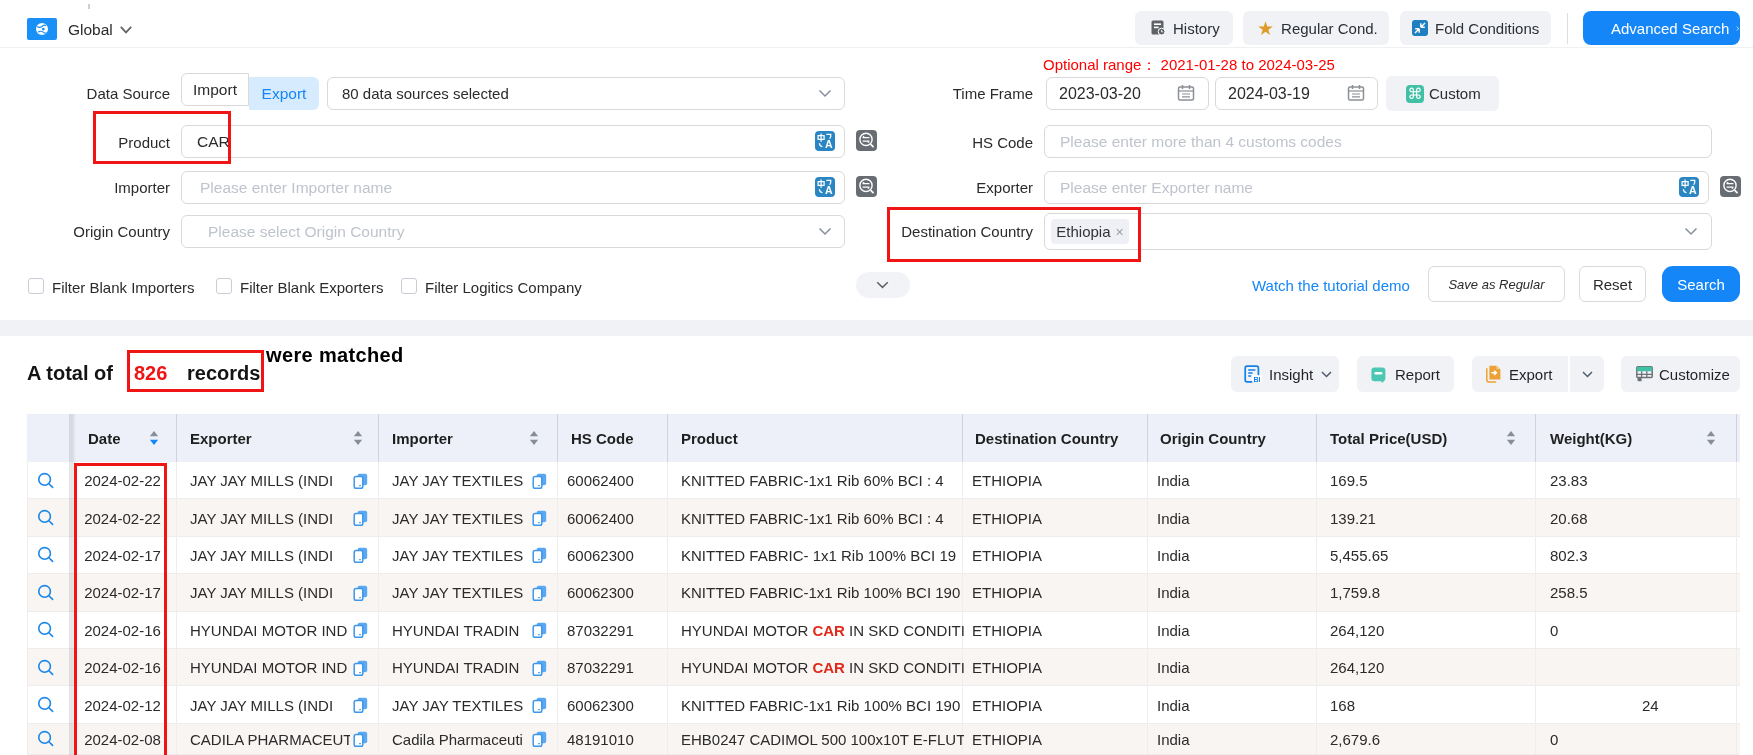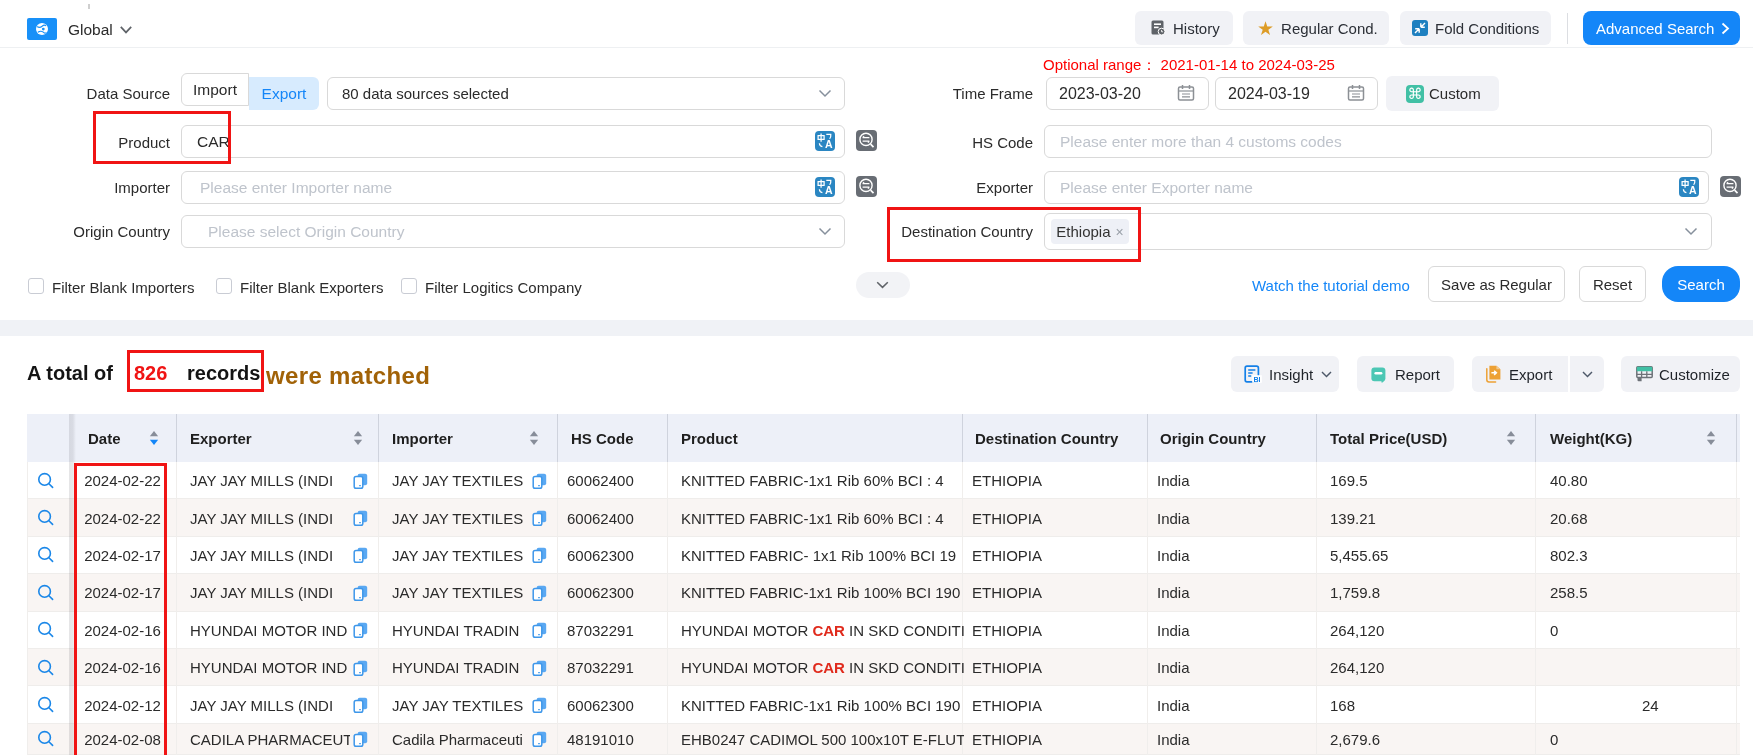--- a/index.html
+++ b/index.html
@@ -56,38 +56,38 @@
     </div>
     <div class="gbtn" style="left:1400px;width:151px;padding-left:12px;">
       <svg width="16" height="16" viewBox="0 0 16 16" style="margin-right:7px;">
         <rect x="0" y="0" width="16" height="16" rx="3" fill="#1e80c0"></rect>
         <path d="M8.8 7.2 h4 M8.8 7.2 v-4 M8.8 7.2 l4.2 -4.2" stroke="#fff" stroke-width="1.4" fill="none"></path>
         <path d="M7.2 8.8 h-4 M7.2 8.8 v4 M7.2 8.8 l-4.2 4.2" stroke="#fff" stroke-width="1.4" fill="none"></path>
       </svg>
       Fold Conditions
     </div>
     <div class="abs" style="left:1567px;top:9px;width:1px;height:31px;background:#dcdee2;"></div>
-    <div class="gbtn bluebtn" style="left:1583px;width:157px;border-radius:8px;padding-left:13px;font-size:15px;">
+    <div class="gbtn bluebtn" style="left:1583px;width:157px;border-radius:8px;padding-left:28px;font-size:15px;">
       Advanced Search
       <svg width="9" height="13" viewBox="0 0 9 13" style="margin-left:7px;">
           <path d="M1.5 1.5 L7 6.5 L1.5 11.5" fill="none" stroke="#fff" stroke-width="1.8"></path>
         </svg>
     </div>
   </div>
   <div id="formarea">
 
     <div class="flabel" style="left:40px;top:85px;width:130px;">Data Source</div>
     <div class="abs flex" style="left:181px;top:73px;width:68px;height:33px;border:1px solid #d9d9d9;border-radius:6px 0 0 6px;justify-content:center;font-size:15.5px;">Import</div>
     <div class="abs flex" style="left:249px;top:77px;width:70px;height:33px;background:#d7ebfe;border-radius:0 6px 6px 0;justify-content:center;font-size:15.5px;color:#1486f8;">Export</div>
     <div class="finput" style="left:327px;top:77px;width:518px;height:33px;padding-left:14px;font-size:15px;">80 data sources selected</div>
     <svg class="abs" style="left:818px;top:89px;" width="14" height="9" viewBox="0 0 14 9">
         <path d="M1.5 1.5 L7 7 L12.5 1.5" fill="none" stroke="#86909c" stroke-width="1.5"></path>
       </svg>
 
-    <div class="abs" style="left:1043px;top:56px;font-size:15px;color:#fe0100;">Optional range： 2021-01-14 to 2024-03-25</div>
+    <div class="abs" style="left:1043px;top:56px;font-size:15px;color:#fe0100;">Optional range： 2021-01-28 to 2024-03-25</div>
     <div class="flabel" style="left:903px;top:85px;width:130px;">Time Frame</div>
     <div class="finput" style="left:1046px;top:77px;width:163px;height:33px;padding-left:12px;font-size:16px;">2023-03-20</div>
     <svg class="abs" style="left:1177px;top:84px;" width="18" height="18" viewBox="0 0 18 18">
         <rect x="1.5" y="3" width="15" height="13" rx="1.5" fill="none" stroke="#8c9095" stroke-width="1.5"></rect>
         <path d="M5.5 1 v4 M12.5 1 v4" stroke="#8c9095" stroke-width="1.5"></path>
         <path d="M2 7 h14" stroke="#8c9095" stroke-width="1.2"></path>
         <path d="M5 10 h8 M5 12.8 h8" stroke="#8c9095" stroke-width="1.2"></path>
       </svg>
     <div class="finput" style="left:1215px;top:77px;width:163px;height:33px;padding-left:12px;font-size:16px;">2024-03-19</div>
     <svg class="abs" style="left:1347px;top:84px;" width="18" height="18" viewBox="0 0 18 18">
@@ -174,30 +174,30 @@
     <div class="abs" style="left:240px;top:279px;font-size:15px;">Filter Blank Exporters</div>
     <div class="abs" style="left:401px;top:278px;width:16px;height:16px;border:1px solid #c9ccd4;border-radius:3px;background:#fff;"></div>
     <div class="abs" style="left:425px;top:279px;font-size:15px;">Filter Logitics Company</div>
 
     <div class="abs" style="left:856px;top:272px;width:54px;height:26px;background:#f2f3f6;border-radius:13px;"></div>
     <svg class="abs" style="left:876px;top:281px;" width="13" height="8" viewBox="0 0 13 8">
         <path d="M1.2 1.2 L6.5 6.4 L11.8 1.2" fill="none" stroke="#5f6368" stroke-width="1.5"></path>
       </svg>
 
     <div class="abs" style="left:1252px;top:277px;font-size:15px;color:#1486f8;">Watch the tutorial demo</div>
-    <div class="abs flex" style="left:1428px;top:266px;width:137px;height:36px;border:1px solid #d9d9d9;border-radius:6px;justify-content:center;font-size:15px;">Save as Regular</div>
+    <div class="abs flex" style="left:1428px;top:266px;width:137px;height:36px;border:1px solid #d9d9d9;border-radius:6px;justify-content:center;font-size:13px;font-style:italic;">Save as Regular</div>
     <div class="abs flex" style="left:1579px;top:266px;width:67px;height:36px;border:1px solid #d9d9d9;border-radius:6px;justify-content:center;font-size:15px;">Reset</div>
-    <div class="abs flex" style="left:1662px;top:266px;width:78px;height:36px;background:#1486f8;border-radius:16px;justify-content:center;font-size:15px;color:#fff;">Search</div>
+    <div class="abs flex" style="left:1662px;top:266px;width:78px;height:36px;background:#1486f8;border-radius:11px;justify-content:center;font-size:15px;color:#fff;">Search</div>
   </div>
   <div id="grayband" class="abs" style="left:0;top:320px;width:1753px;height:16px;background:#f0f2f6;"></div>
   <div id="results">
     <div class="abs" style="left:27px;top:362px;font-size:20px;font-weight:bold;color:#141414;white-space:nowrap;">A total of</div>
       <div class="abs" style="left:134px;top:362px;font-size:20px;font-weight:bold;color:#f01414;">826</div>
       <div class="abs" style="left:187px;top:362px;font-size:20px;font-weight:bold;color:#141414;">records</div>
-      <div class="abs" style="left:266px;top:362px;font-size:24px;font-weight:bold;color:#a16207;white-space:nowrap;letter-spacing:0.35px;">were matched</div>
+      <div class="abs" style="left:266px;top:344px;font-size:20px;font-weight:bold;color:#000000;white-space:nowrap;letter-spacing:0.35px;">were matched</div>
     <div class="abs flex" style="left:1231px;top:356px;width:108px;height:36px;background:#f1f2f6;border-radius:6px;padding-left:13px;font-size:15px;color:#1f2329;">
       <svg width="18" height="18" viewBox="0 0 18 18" style="margin-right:7px;">
         <rect x="1.2" y="1.2" width="13.2" height="15.6" rx="1.8" fill="none" stroke="#1480e8" stroke-width="1.7"></rect>
         <path d="M4.2 5 h7.2 M4.2 8 h4.4 M4.2 11 h3" stroke="#1480e8" stroke-width="1.5"></path>
         <rect x="8.2" y="10.2" width="9.6" height="7.6" fill="#fff"></rect>
         <text x="13" y="17" font-size="7.2" font-weight="bold" fill="#1480e8" text-anchor="middle" font-family="Liberation Sans">BI</text>
       </svg>
       Insight
       <svg width="11" height="7" viewBox="0 0 11 7" style="margin-left:8px;">
           <path d="M1 1 L5.5 5.6 L10 1" fill="none" stroke="#4e5969" stroke-width="1.4"></path>
@@ -307,21 +307,21 @@
           <rect x="4.6" y="0.8" width="9.6" height="11.4" rx="2" fill="#5aa8f2"></rect>
           <rect x="1.2" y="3.6" width="8.6" height="11.6" rx="1.8" fill="#fff" stroke="#3e97ea" stroke-width="1.5"></rect>
           <path d="M6.2 12.6 h1.6" stroke="#3e97ea" stroke-width="1.4"></path>
         </svg>
       </div>
 <div class="rcell" style="left:567px;top:462.0px;width:95px;height:37.4px;">60062400</div>
 <div class="rcell" style="left:681px;top:462.0px;width:283px;height:37.4px;">KNITTED FABRIC-1x1 Rib 60% BCI : 4</div>
 <div class="rcell" style="left:972px;top:462.0px;width:170px;height:37.4px;">ETHIOPIA</div>
 <div class="rcell" style="left:1157px;top:462.0px;width:155px;height:37.4px;">India</div>
 <div class="rcell" style="left:1330px;top:462.0px;width:200px;height:37.4px;">169.5</div>
-<div class="rcell" style="left:1550px;top:462.0px;width:190px;height:37.4px;">40.80</div>
+<div class="rcell" style="left:1550px;top:462.0px;width:190px;height:37.4px;">23.83</div>
 <div class="abs" style="left:27px;top:499.4px;width:1713px;height:37.4px;background:#f9f5f3;border-bottom:1px solid #efedeb;"></div>
 <div class="abs" style="left:176px;top:499.4px;width:1px;height:37.4px;background:#f0eeec;"></div>
 <div class="abs" style="left:378px;top:499.4px;width:1px;height:37.4px;background:#f0eeec;"></div>
 <div class="abs" style="left:557px;top:499.4px;width:1px;height:37.4px;background:#f0eeec;"></div>
 <div class="abs" style="left:667px;top:499.4px;width:1px;height:37.4px;background:#f0eeec;"></div>
 <div class="abs" style="left:962px;top:499.4px;width:1px;height:37.4px;background:#f0eeec;"></div>
 <div class="abs" style="left:1147px;top:499.4px;width:1px;height:37.4px;background:#f0eeec;"></div>
 <div class="abs" style="left:1316px;top:499.4px;width:1px;height:37.4px;background:#f0eeec;"></div>
 <div class="abs" style="left:1535px;top:499.4px;width:1px;height:37.4px;background:#f0eeec;"></div>
 <div class="abs" style="left:1736px;top:499.4px;width:1px;height:37.4px;background:#f0eeec;"></div>

